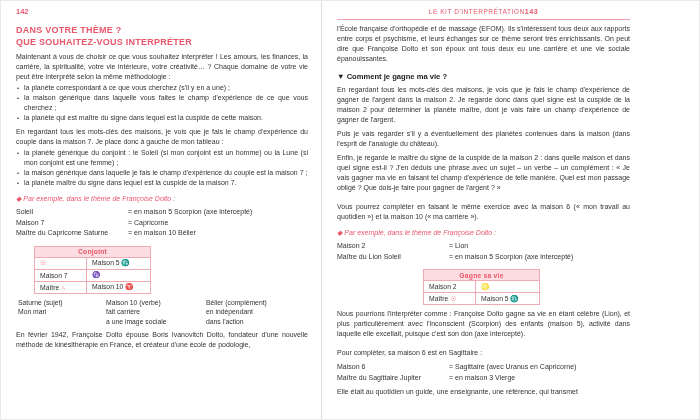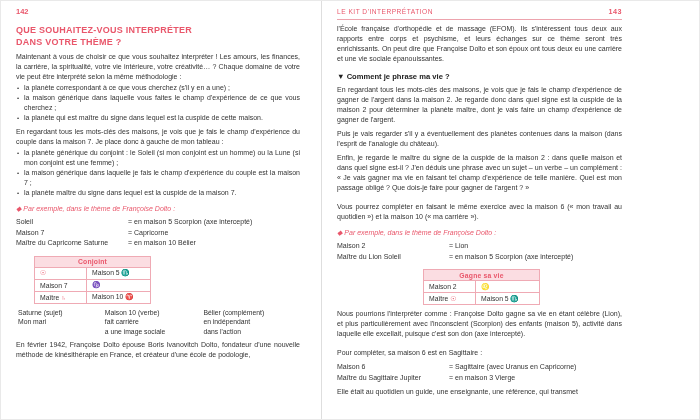--- a/index.html
+++ b/index.html
@@ -10,32 +10,32 @@
     color:#333;
   }
   .spread {
     width:700px; height:420px;
     display:flex;
     background:#ffffff;
     border:1px solid #e9e9e9;
   }
   .page {
     width:321px; height:418px;
-    padding:6px 21px 8px 15px;
+    padding:6px 13px 8px 15px;
     overflow:hidden;
     position:relative;
   }
   .page-left { border-right:1px solid #dedede; }
 
   
   .folio-left {
     color:#e9576b; font-size:7.5px; font-weight:bold;
   }
   .running-head {
-    display:flex; justify-content:space-between; align-items:baseline; gap:0;
+    display:flex; justify-content:center; align-items:baseline; gap:0;
     color:#e9576b; font-size:6.6px; letter-spacing:.5px;
   }
   .rh-num { font-weight:bold; font-size:7.2px; }
   .rh-rule { height:1px; background:#eda3ad; margin-top:3px; }
 
   
   .chapter-title {
     color:#e9576b; font-size:9px; line-height:11.5px;
     font-weight:bold; letter-spacing:.25px; margin-top:9px;
   }
@@ -91,22 +91,22 @@
 </style>
 </head>
 <body>
 
 <div class="spread">
 
   <section class="page page-left">
     <div class="folio-left">142</div>
 
     <h1 class="chapter-title">
+      <span class="line">DANS VOTRE THÈME ?</span>
       <span class="line">QUE SOUHAITEZ-VOUS INTERPRÉTER</span>
-      <span class="line">DANS VOTRE THÈME ?</span>
     </h1>
 
     <p class="body">Maintenant à vous de choisir ce que vous souhaitez interpréter ! Les amours, les finances, la carrière, la spiritualité, votre vie intérieure, votre créativité… ? Chaque domaine de votre vie peut être interprété selon la même méthodologie :</p>
 
     <ul class="bullets">
       <li>la planète correspondant à ce que vous cherchez (s'il y en a une) ;</li>
       <li>la maison générique dans laquelle vous faites le champ d'expérience de ce que vous cherchez ;</li>
       <li>la planète qui est maître du signe dans lequel est la cuspide de cette maison.</li>
     </ul>
 
@@ -179,21 +179,21 @@
 
   <section class="page">
     <div class="running-head">
       <span class="rh-title">LE KIT D'INTERPRÉTATION</span>
       <span class="rh-num">143</span>
     </div>
     <div class="rh-rule"></div>
 
     <p class="body">l'École française d'orthopédie et de massage (EFOM). Ils s'intéressent tous deux aux rapports entre corps et psychisme, et leurs échanges sur ce thème seront très enrichissants. On peut dire que Françoise Dolto et son époux ont tous deux eu une carrière et une vie sociale épanouissantes.</p>
 
-    <h2 class="section-title">▼ Comment je phrase ma vie ?</h2>
+    <h2 class="section-title">▼ Comment je gagne ma vie ?</h2>
 
     <p class="body">En regardant tous les mots-clés des maisons, je vois que je fais le champ d'expérience de gagner de l'argent dans la maison 2. Je regarde donc dans quel signe est la cuspide de la maison 2 pour déterminer la planète maître, dont je vais faire un champ d'expérience de gagner de l'argent.</p>
     <p class="body">Puis je vais regarder s'il y a éventuellement des planètes contenues dans la maison (dans l'esprit de l'analogie du château).</p>
     <p class="body">Enfin, je regarde le maître du signe de la cuspide de la maison 2 : dans quelle maison et dans quel signe est-il ? J'en déduis une phrase avec un sujet – un verbe – un complément : « Je vais gagner ma vie en faisant tel champ d'expérience de telle manière. Quel est mon passage obligé ? Que dois-je faire pour gagner de l'argent ? »</p>
 
     <p class="body mt-lg">Vous pourrez compléter en faisant le même exercice avec la maison 6 (« mon travail au quotidien ») et la maison 10 (« ma carrière »).</p>
 
     <p class="example-label">◆ Par exemple, dans le thème de Françoise Dolto :</p>
 
     <div class="defs">

